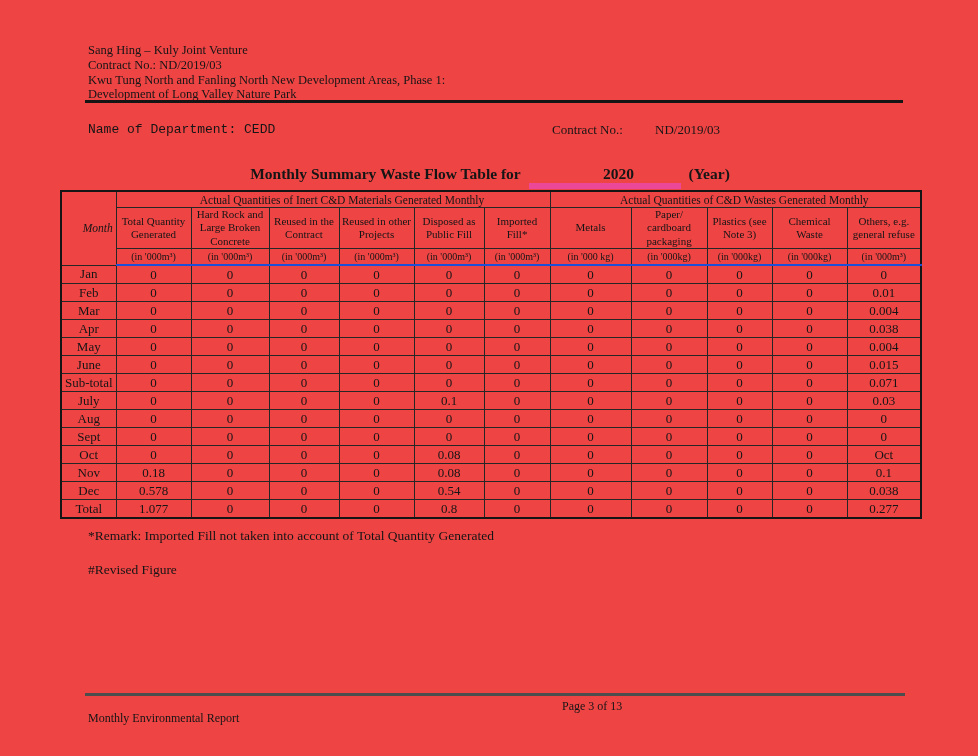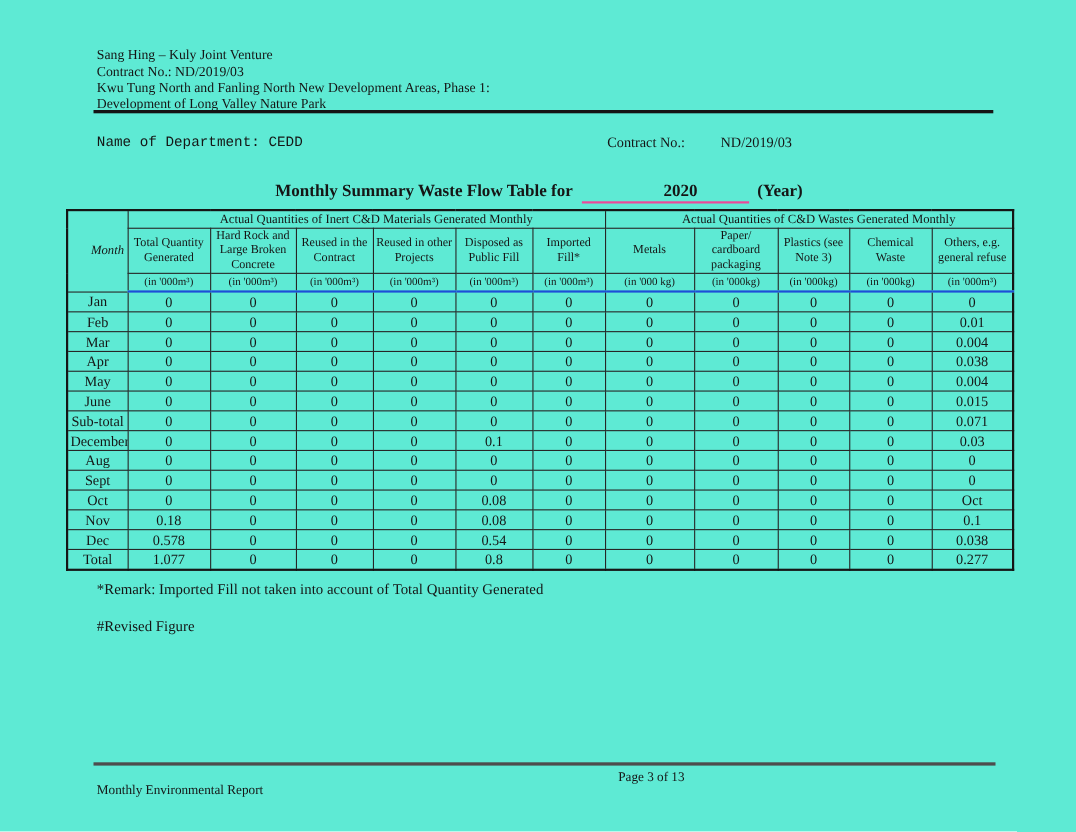--- a/index.html
+++ b/index.html
@@ -1,36 +1,36 @@
 <!DOCTYPE html>
 <html><head>
 <meta charset="utf-8">
 <style>
   html,body{
     margin:0;padding:0;background:#ffffff;
     width:978px;height:756px;overflow:hidden;
     font-family:"Liberation Serif","DejaVu Serif",serif;
     color:#151515;
   }
-  .page{position:relative;width:978px;height:756px;background:#5eead4;}
+  .page{position:relative;width:978px;height:756px;background:#ef4444;}
 
   
   .letterhead{position:absolute;left:88px;top:43px;font-size:12.5px;line-height:14.8px;white-space:nowrap;}
   .rule-top{position:absolute;left:85px;top:100px;width:818px;height:3px;background:#151515;}
 
   
   .dept{position:absolute;left:88px;top:122px;font-size:13px;white-space:nowrap;font-family:Liberation Mono, monospace;}
   .contract-label{position:absolute;left:552px;top:122px;font-size:13px;white-space:nowrap;}
   .contract-value{position:absolute;left:655px;top:122px;font-size:13px;white-space:nowrap;}
 
   
   .title{position:absolute;left:60px;top:165px;width:860px;text-align:center;
          font-size:15.5px;font-weight:bold;white-space:nowrap;}
   .title .seg{display:inline-block;}
-  .title .year-seg{display:inline-block;width:152px;border-bottom:2px solid #ec4899;
+  .title .year-seg{display:inline-block;width:152px;border-bottom:6px solid #ec4899;
                    margin:0 4px;text-align:center;padding-left:28px;box-sizing:border-box;}
 
   
   table.wft{position:absolute;left:60px;top:190px;width:860px;
             border-collapse:collapse;table-layout:fixed;
             border:2px solid #151515;}
   table.wft th,table.wft td{
     border:1px solid #262626;
     text-align:center;vertical-align:middle;
     padding:0 2px;overflow:hidden;
@@ -216,21 +216,21 @@
         <td>0</td>
         <td>0</td>
         <td>0</td>
         <td>0</td>
         <td>0</td>
         <td>0</td>
         <td>0</td>
         <td>0.071</td>
       </tr>
       <tr>
-        <td class="mcol">December</td>
+        <td class="mcol">July</td>
         <td>0</td>
         <td>0</td>
         <td>0</td>
         <td>0</td>
         <td>0.1</td>
         <td>0</td>
         <td>0</td>
         <td>0</td>
         <td>0</td>
         <td>0</td>

